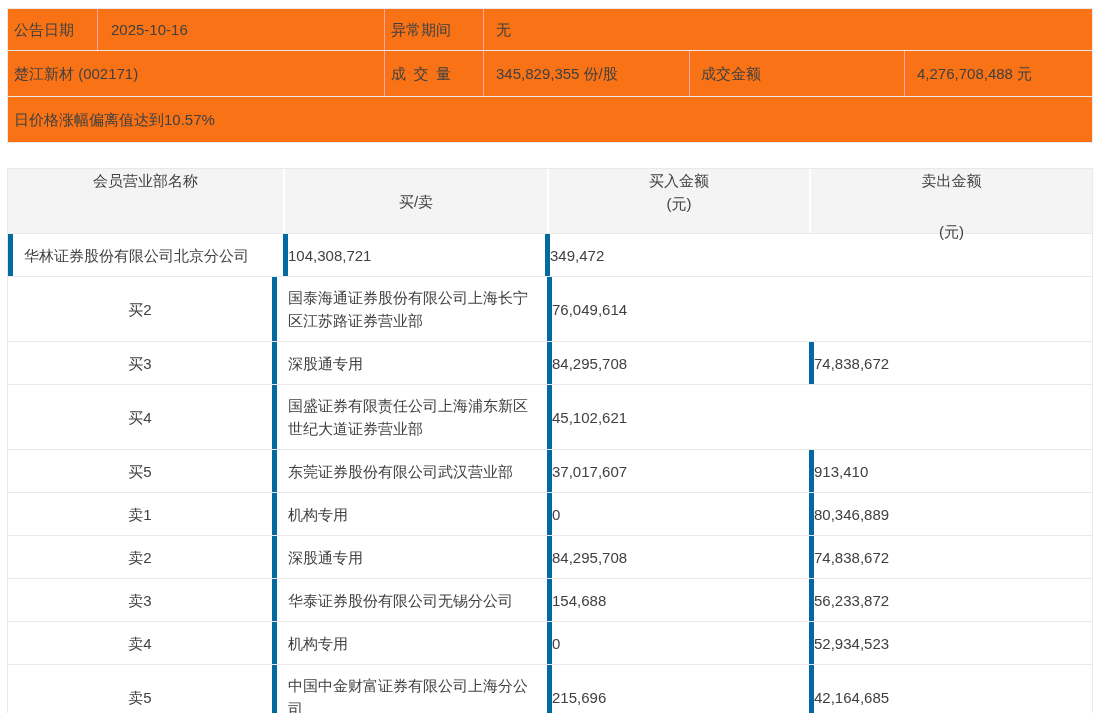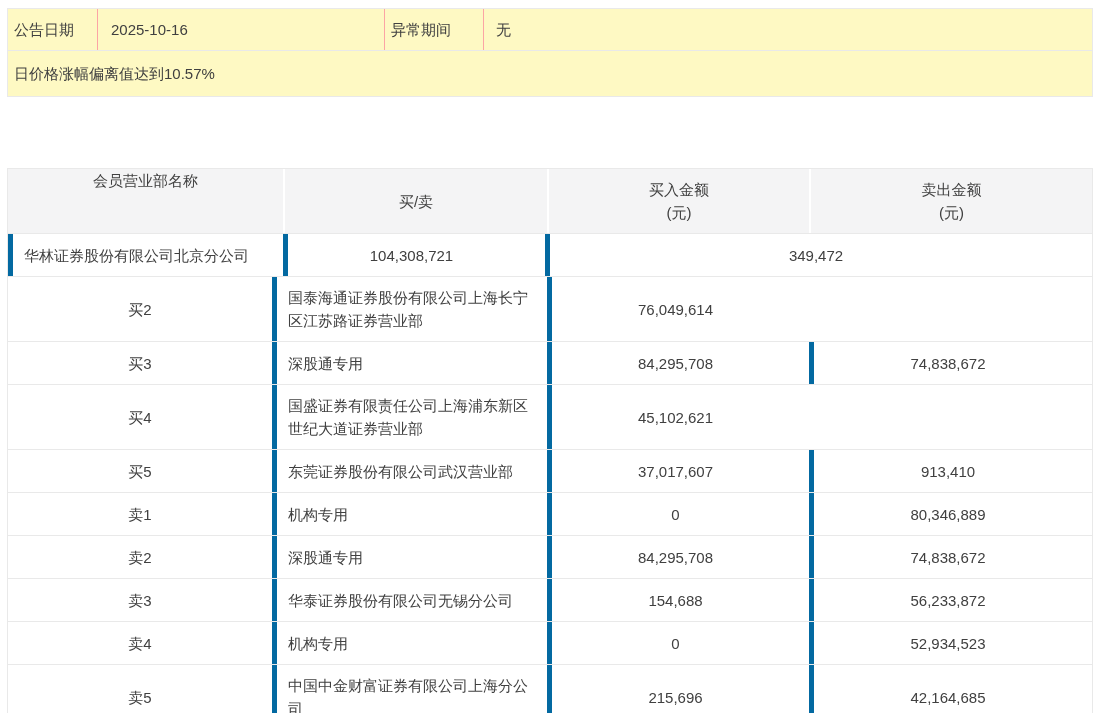--- a/index.html
+++ b/index.html
@@ -3,21 +3,21 @@
 <meta charset="utf-8">
 <style>
   * { margin:0; padding:0; box-sizing:border-box; }
   html,body { width:1098px; height:713px; background:#ffffff;
     font-family:"Liberation Sans","DejaVu Sans",sans-serif;
     font-size:15px; color:#404040; }
   .page { position:relative; width:1098px; height:713px; overflow:hidden; }
 
   
   .info-panel { position:absolute; left:7px; top:8px; width:1086px;
-    border:1px solid #e9e9e9; background:#fef9c3; }
+    border:1px solid #e9e9e9; background:#f97316; }
   .info-row { display:flex; align-items:stretch; }
   .info-row + .info-row { border-top:1px solid #e9e9e9; }
   .info-cell { display:flex; align-items:center; padding-left:12px; line-height:21px; }
   .info-cell.bl { border-left:1px solid #fca5a5; }
   .info-cell.lab { padding-left:6px; }
   .r1 { height:41px; } .r2 { height:46px; } .r3 { height:46px; }
   .w-lab1 { width:89px; }
   .w-date { width:287px; padding-left:13px; }
   .w-lab2 { width:99px; }
   .w-stock { width:376px; padding-left:6px; }
@@ -31,36 +31,45 @@
     border:1px solid #e9e9e9; background:#fff; }
   .grid-header { display:flex; background:#f4f4f5; height:64px; }
   .hcell { display:flex; flex-direction:column; justify-content:center; align-items:center;
     text-align:center; line-height:23px; }
   .hcell + .hcell { border-left:2px solid #ffffff; }
   .grid-row { display:flex; align-items:stretch; border-top:1px solid #e9e9e9; min-height:43px; }
   .gcell { display:flex; align-items:center; padding:9px 0; line-height:23px; }
   .gcell.bl { border-left:5px solid #0369a1; }
   .c1 { width:264px; justify-content:center; text-align:center; }
   .c2 { width:275px; justify-content:flex-start; padding-left:11px; padding-right:10px; }
-  .c3 { width:262px; justify-content:center; padding-right:10px; }
-  .c4 { flex:1; justify-content:center; padding-right:10px; }
+  .c3 { width:262px; justify-content:flex-start; padding-right:10px; }
+  .c4 { flex:1; justify-content:flex-start; padding-right:10px;gap:28px; }
   .hcell.c2 { padding-left:0; padding-right:0; }
   .hcell.c3, .hcell.c4 { padding-right:0; }
 </style>
 </head>
 <body>
 
 <div class="page">
 
   <div class="info-panel">
     <div class="info-row r1">
       <div class="info-cell lab w-lab1">公告日期</div>
       <div class="info-cell bl w-date">2025-10-16</div>
       <div class="info-cell bl lab w-lab2">异常期间</div>
       <div class="info-cell bl flex1">无</div>
+    </div>
+    <div class="info-row r2">
+      <div class="info-cell w-stock">楚江新材 (002171)</div>
+      <div class="info-cell bl lab w-lab2">
+        <span class="jlabel">成交量</span>
+      </div>
+      <div class="info-cell bl w-vol">345,829,355 份/股</div>
+      <div class="info-cell bl w-amtlab">成交金额</div>
+      <div class="info-cell bl flex1">4,276,708,488 元</div>
     </div>
     <div class="info-row r3">
       <div class="info-cell lab flex1">日价格涨幅偏离值达到10.57%</div>
     </div>
   </div>
 
   <div class="grid">
     <div class="grid-header">
       <div class="hcell c2">会员营业部名称</div>
       <div class="hcell c1">买/卖</div>

